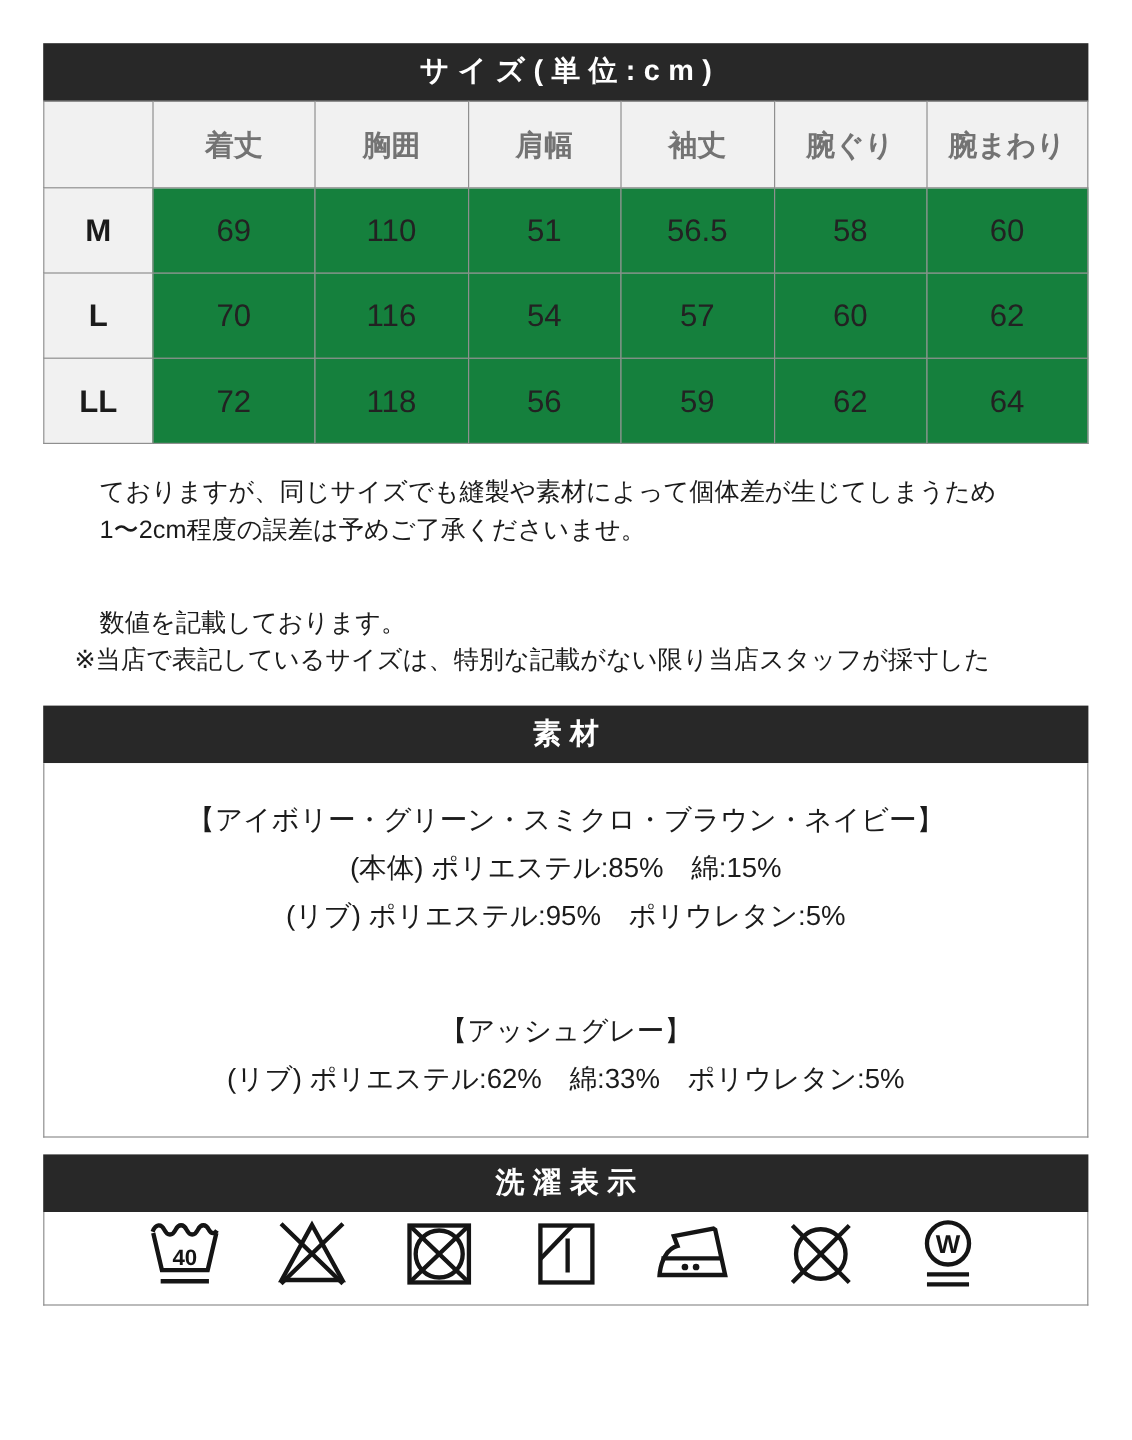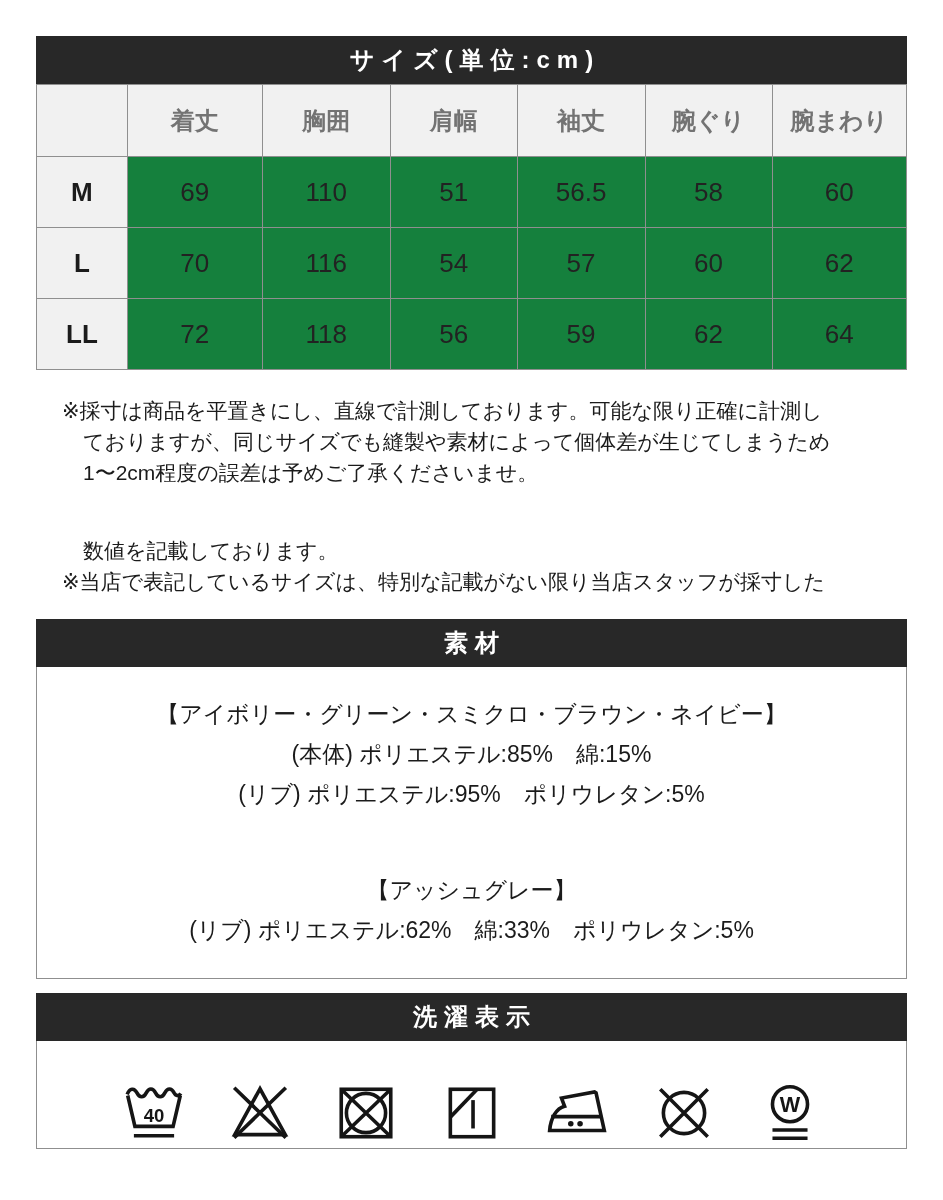--- a/index.html
+++ b/index.html
@@ -46,21 +46,21 @@
   
   .boxed { border:1px solid #8f8f8f; border-top:none; box-sizing:border-box; background:#fff; }
 
   .material-section { margin-top:22px; }
   .material-box { text-align:center; padding:27px 10px 28px; font-size:23px; }
   .mat-line { line-height:40px; white-space:nowrap; }
   .mat-group.g2 { margin-top:56px; }
 
   .care-section { margin-top:14px; }
   .care-box {
-    height:108px; display:flex; align-items:flex-end; justify-content:center;
+    height:78px; display:flex; align-items:flex-start; justify-content:center;
     gap:40px;
   }
   .care-box svg { display:block; }
   .care-ic { stroke:#151515; stroke-width:3.5; fill:none; stroke-linecap:butt; }
   .care-txt {
     fill:#151515; stroke:none; font-weight:bold;
     font-family:"Liberation Sans","DejaVu Sans",sans-serif;
     text-anchor:middle;
   }
 </style>
@@ -120,21 +120,20 @@
             <td>59</td>
             <td>62</td>
             <td>64</td>
           </tr>
         </tbody>
       </table>
     </section>
 
     <div class="notes">
       <div class="note">
-        <div class="note-line l1">※採寸は商品を平置きにし、直線で計測しております。可能な限り正確に計測し</div>
         <div class="note-line">ておりますが、同じサイズでも縫製や素材によって個体差が生じてしまうため</div>
         <div class="note-line">1〜2cm程度の誤差は予めご了承くださいませ。</div>
       </div>
       <div class="note">
         <div class="note-line">数値を記載しております。</div>
         <div class="note-line l1">※当店で表記しているサイズは、特別な記載がない限り当店スタッフが採寸した</div>
       </div>
     </div>
 
     <section class="material-section">

